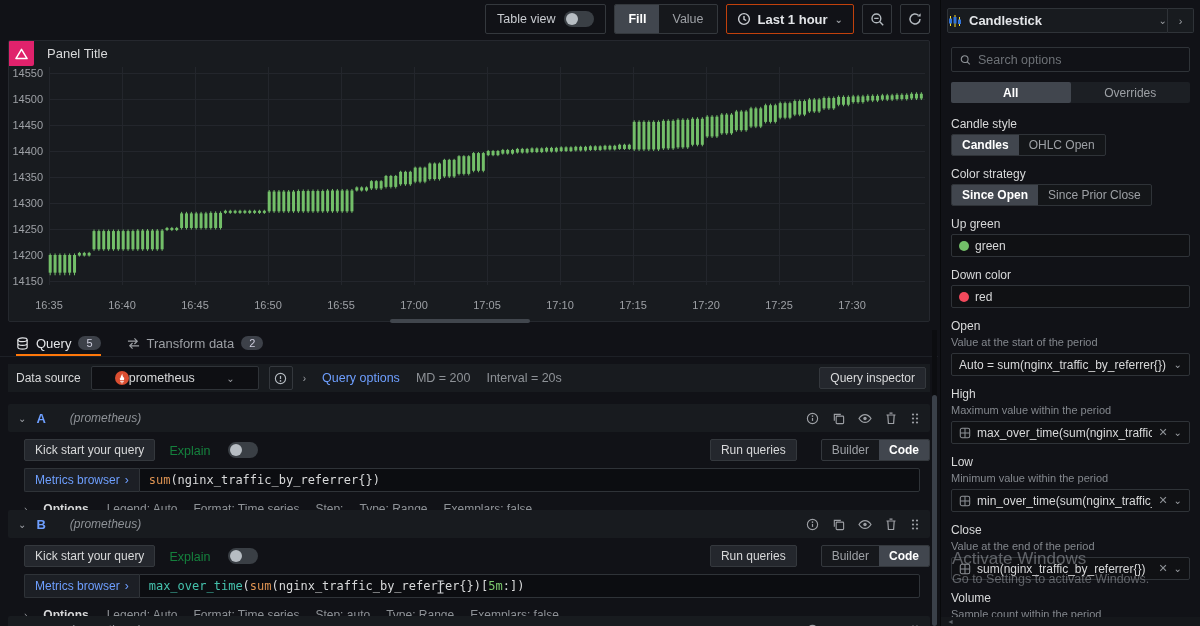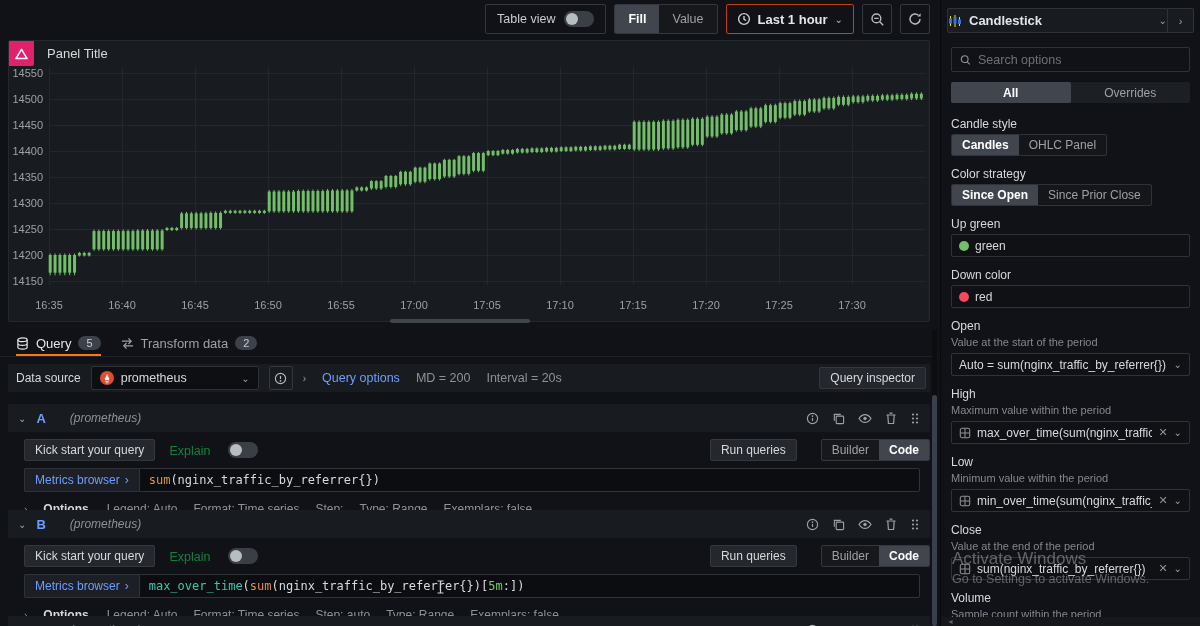--- a/index.html
+++ b/index.html
@@ -31,34 +31,34 @@
   .corner-warn { position:absolute; left:0; top:0; width:25px; height:25px; background:#e0226c;
     display:flex; align-items:center; justify-content:center; border-radius:1px 0 2px 0; }
   .panel-title { position:absolute; left:38px; top:0; height:25px; line-height:25px;
     font-size:13px; font-weight:500; color:#d8d9da; }
   #chart { position:absolute; left:0; top:26px; }
   .hscroll-main { position:absolute; left:390px; top:319px; width:140px; height:4px;
     background:#41464d; border-radius:2px; }
 
   
   .tabsrow { position:absolute; left:0; top:330px; width:938px; height:27px; display:flex;
-    align-items:center; gap:20px; padding-left:16px; border-bottom:1px solid #1d2026; }
+    align-items:center; gap:26px; padding-left:16px; border-bottom:1px solid #1d2026; }
   .etab { display:flex; align-items:center; gap:7px; height:100%; position:relative;
     font-size:13px; font-weight:500; color:#9da0a5; cursor:pointer; }
   .etab.active { color:#e3e5e8; }
   .etab.active::after { content:""; position:absolute; left:0; right:0; bottom:0; height:2px;
     background:#ff780a; }
   .badge { background:#3d4149; color:#ccccdc; font-size:11px; border-radius:9px; padding:1px 8px; }
 
   
   .dsrow { position:absolute; left:8px; top:364px; width:922px; height:28px; background:#181b1f;
     display:flex; align-items:center; gap:10px; padding:0 4px 0 8px; font-size:12.5px; }
   .ds-label { color:#d8d9da; font-weight:500; font-size:12px; }
   .ds-select { width:168px; height:24px; border:1px solid #2f3338; border-radius:2px;
-    background:#0e0f13; display:flex; align-items:center; gap:7px; padding:0 8px; font-size:12.5px; }
+    background:#0e0f13; display:flex; align-items:center; padding:0 23px; font-size:12.5px; }
   .ds-select .grow { flex:1; }
   .qopts { display:flex; align-items:center; gap:16px; font-size:12.5px; color:#8e9297; }
   .link-blue { color:#6e9fff; font-weight:500; }
   .btn { border:1px solid #34383d; background:#24272d; color:#d8d9da; border-radius:2px;
     font-size:12px; padding:3px 10px; display:inline-flex; align-items:center; font-weight:500; }
 
   
   .qcard { position:absolute; left:8px; width:922px; }
   .qhead { height:28px; background:#181b1f; display:flex; align-items:center; gap:10px;
     padding:0 10px; border-radius:2px; }
@@ -837,21 +837,21 @@
 
     <div class="ov-tabs">
       <div class="t active">All</div>
       <div class="t">Overrides</div>
     </div>
 
     <div class="sec">
       <div class="lbl">Candle style</div>
       <div class="radio">
         <span class="opt active">Candles</span>
-        <span class="opt">OHLC Panel</span>
+        <span class="opt">OHLC Open</span>
       </div>
     </div>
 
     <div class="sec">
       <div class="lbl">Color strategy</div>
       <div class="radio">
         <span class="opt active">Since Open</span>
         <span class="opt">Since Prior Close</span>
       </div>
     </div>

